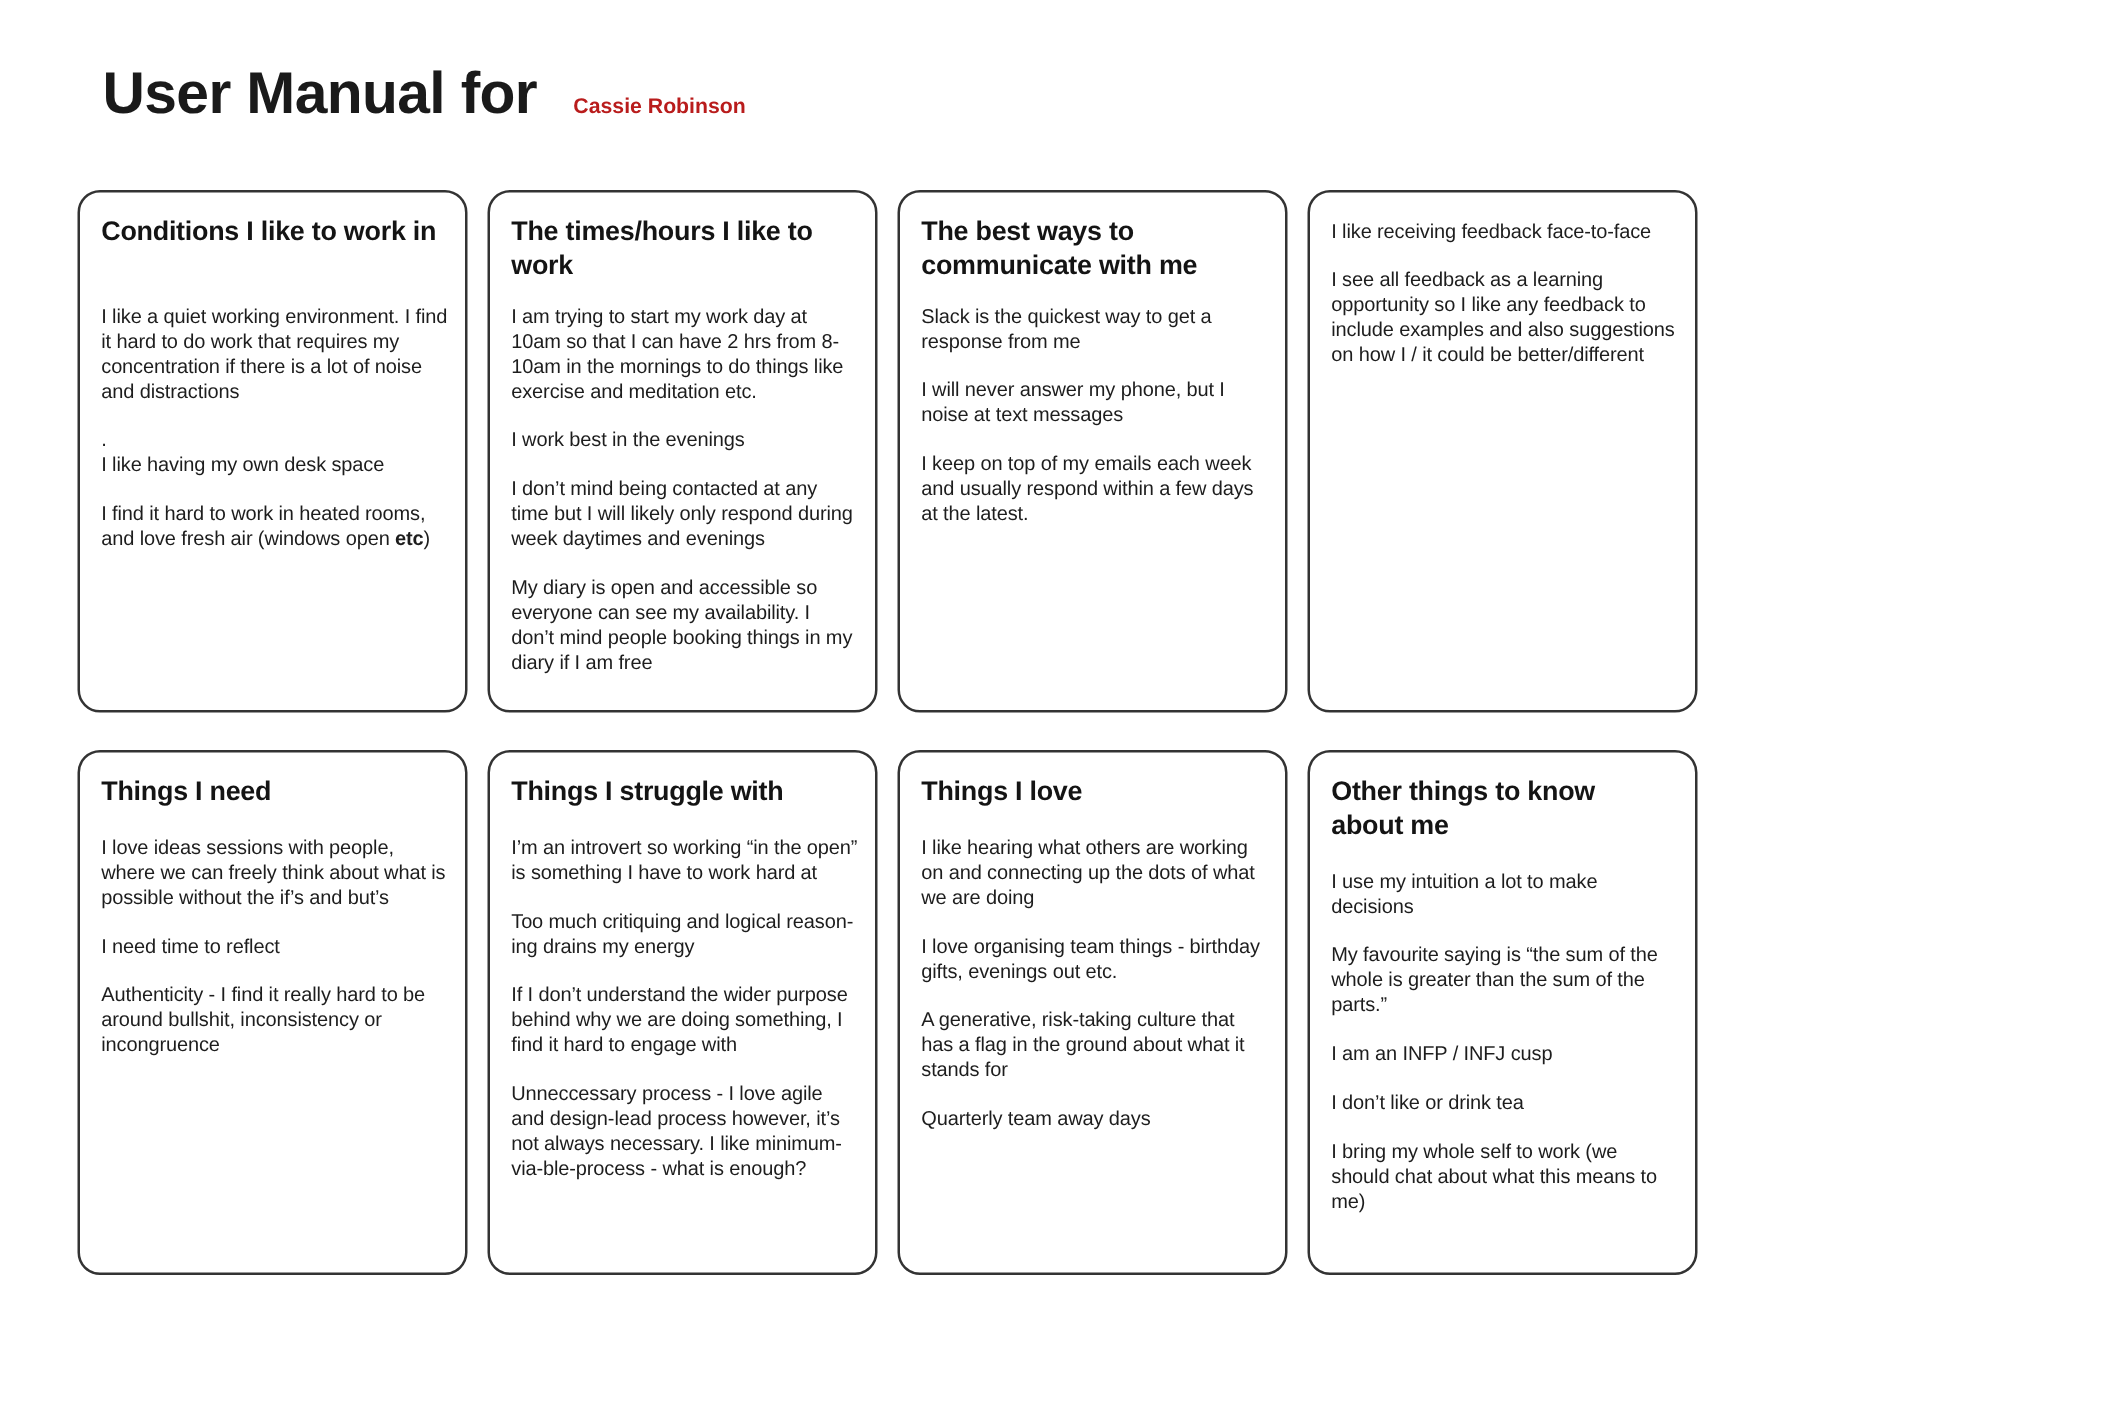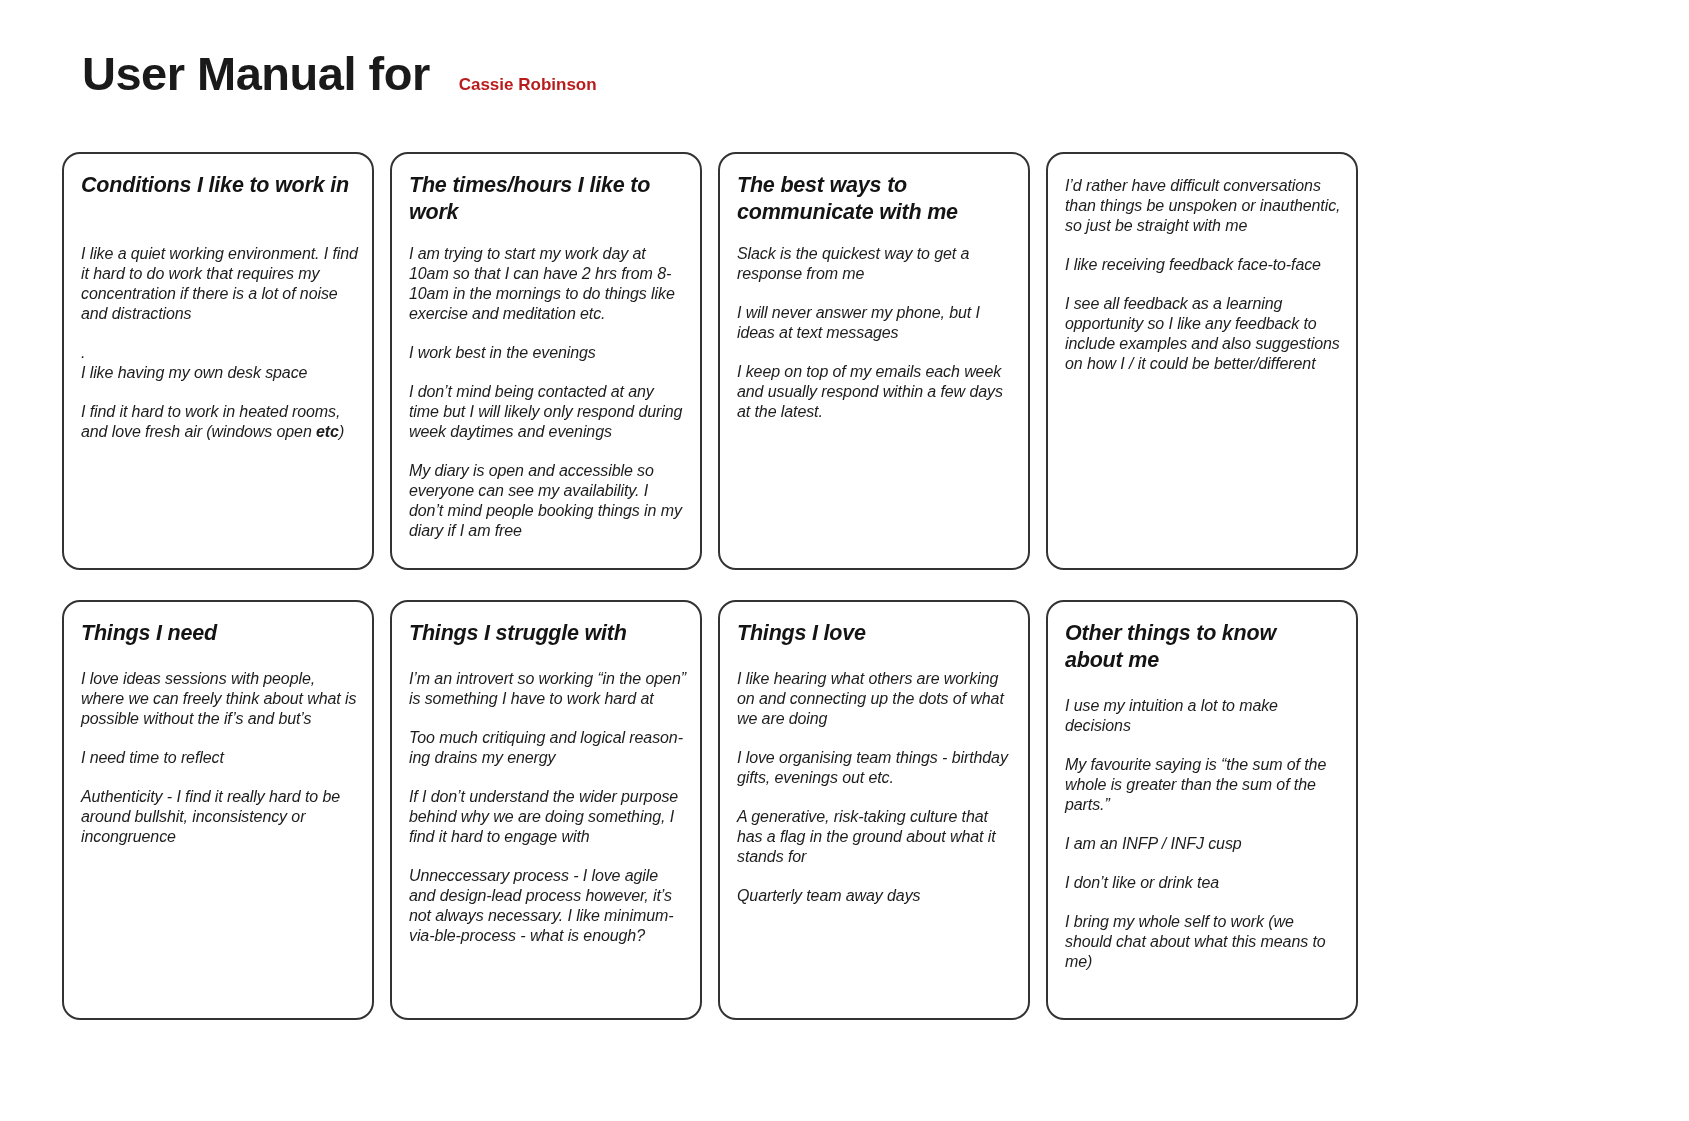--- a/index.html
+++ b/index.html
@@ -20,21 +20,21 @@
     margin: 16px; color: #1a1a1a; line-height: 1.2;
   }
   .page-subtitle {
     font-size: 17px; font-weight: 700; color: #b91c1c;
   }
   .cards {
     position: absolute; left: 62px; top: 152px;
     display: grid;
     grid-template-columns: repeat(4, 312px);
     grid-template-rows: 418px 420px;
-    column-gap: 16px; row-gap: 30px; font-style: italic;
+    column-gap: 16px; row-gap: 30px;
   }
   .card {
     box-sizing: border-box;
     background: #ffffff;
     border: 2px solid #333333;
     border-radius: 18px;
     padding: 18px 14px 18px 17px;
     overflow: hidden;
   }
   .card-head {
@@ -79,26 +79,25 @@
     <p>I am trying to start my work day at 10am so that I can have 2 hrs from 8-10am in the mornings to do things like exercise and meditation etc.</p>
     <p>I work best in the evenings</p>
     <p>I don’t mind being contacted at any time but I will likely only respond during week daytimes and evenings</p>
     <p>My diary is open and accessible so everyone can see my availability. I don’t mind people booking things in my diary if I am free</p>
   </section>
 
   <section class="card head-tall">
     <h2 class="card-head">The best ways to
 communicate with me</h2>
     <p>Slack is the quickest way to get a response from me</p>
-    <p>I will never answer my phone, but I ideas at text messages</p>
+    <p>I will never answer my phone, but I noise at text messages</p>
     <p>I keep on top of my emails each week and usually respond within a few days at the latest.</p>
   </section>
 
   <section class="card head-tall">
-    <p>I’d rather have difficult conversations than things be unspoken or inauthentic, so just be straight with me</p>
     <p>I like receiving feedback face-to-face</p>
     <p>I see all feedback as a learning opportunity so I like any feedback to include examples and also suggestions on how I / it could be better/different</p>
   </section>
 
   <section class="card">
     <h2 class="card-head">Things I need</h2>
     <p>I love ideas sessions with people, where we can freely think about what is possible without the if’s and but’s</p>
     <p>I need time to reflect</p>
     <p>Authenticity - I find it really hard to be around bullshit, inconsistency or incongruence</p>
   </section>

